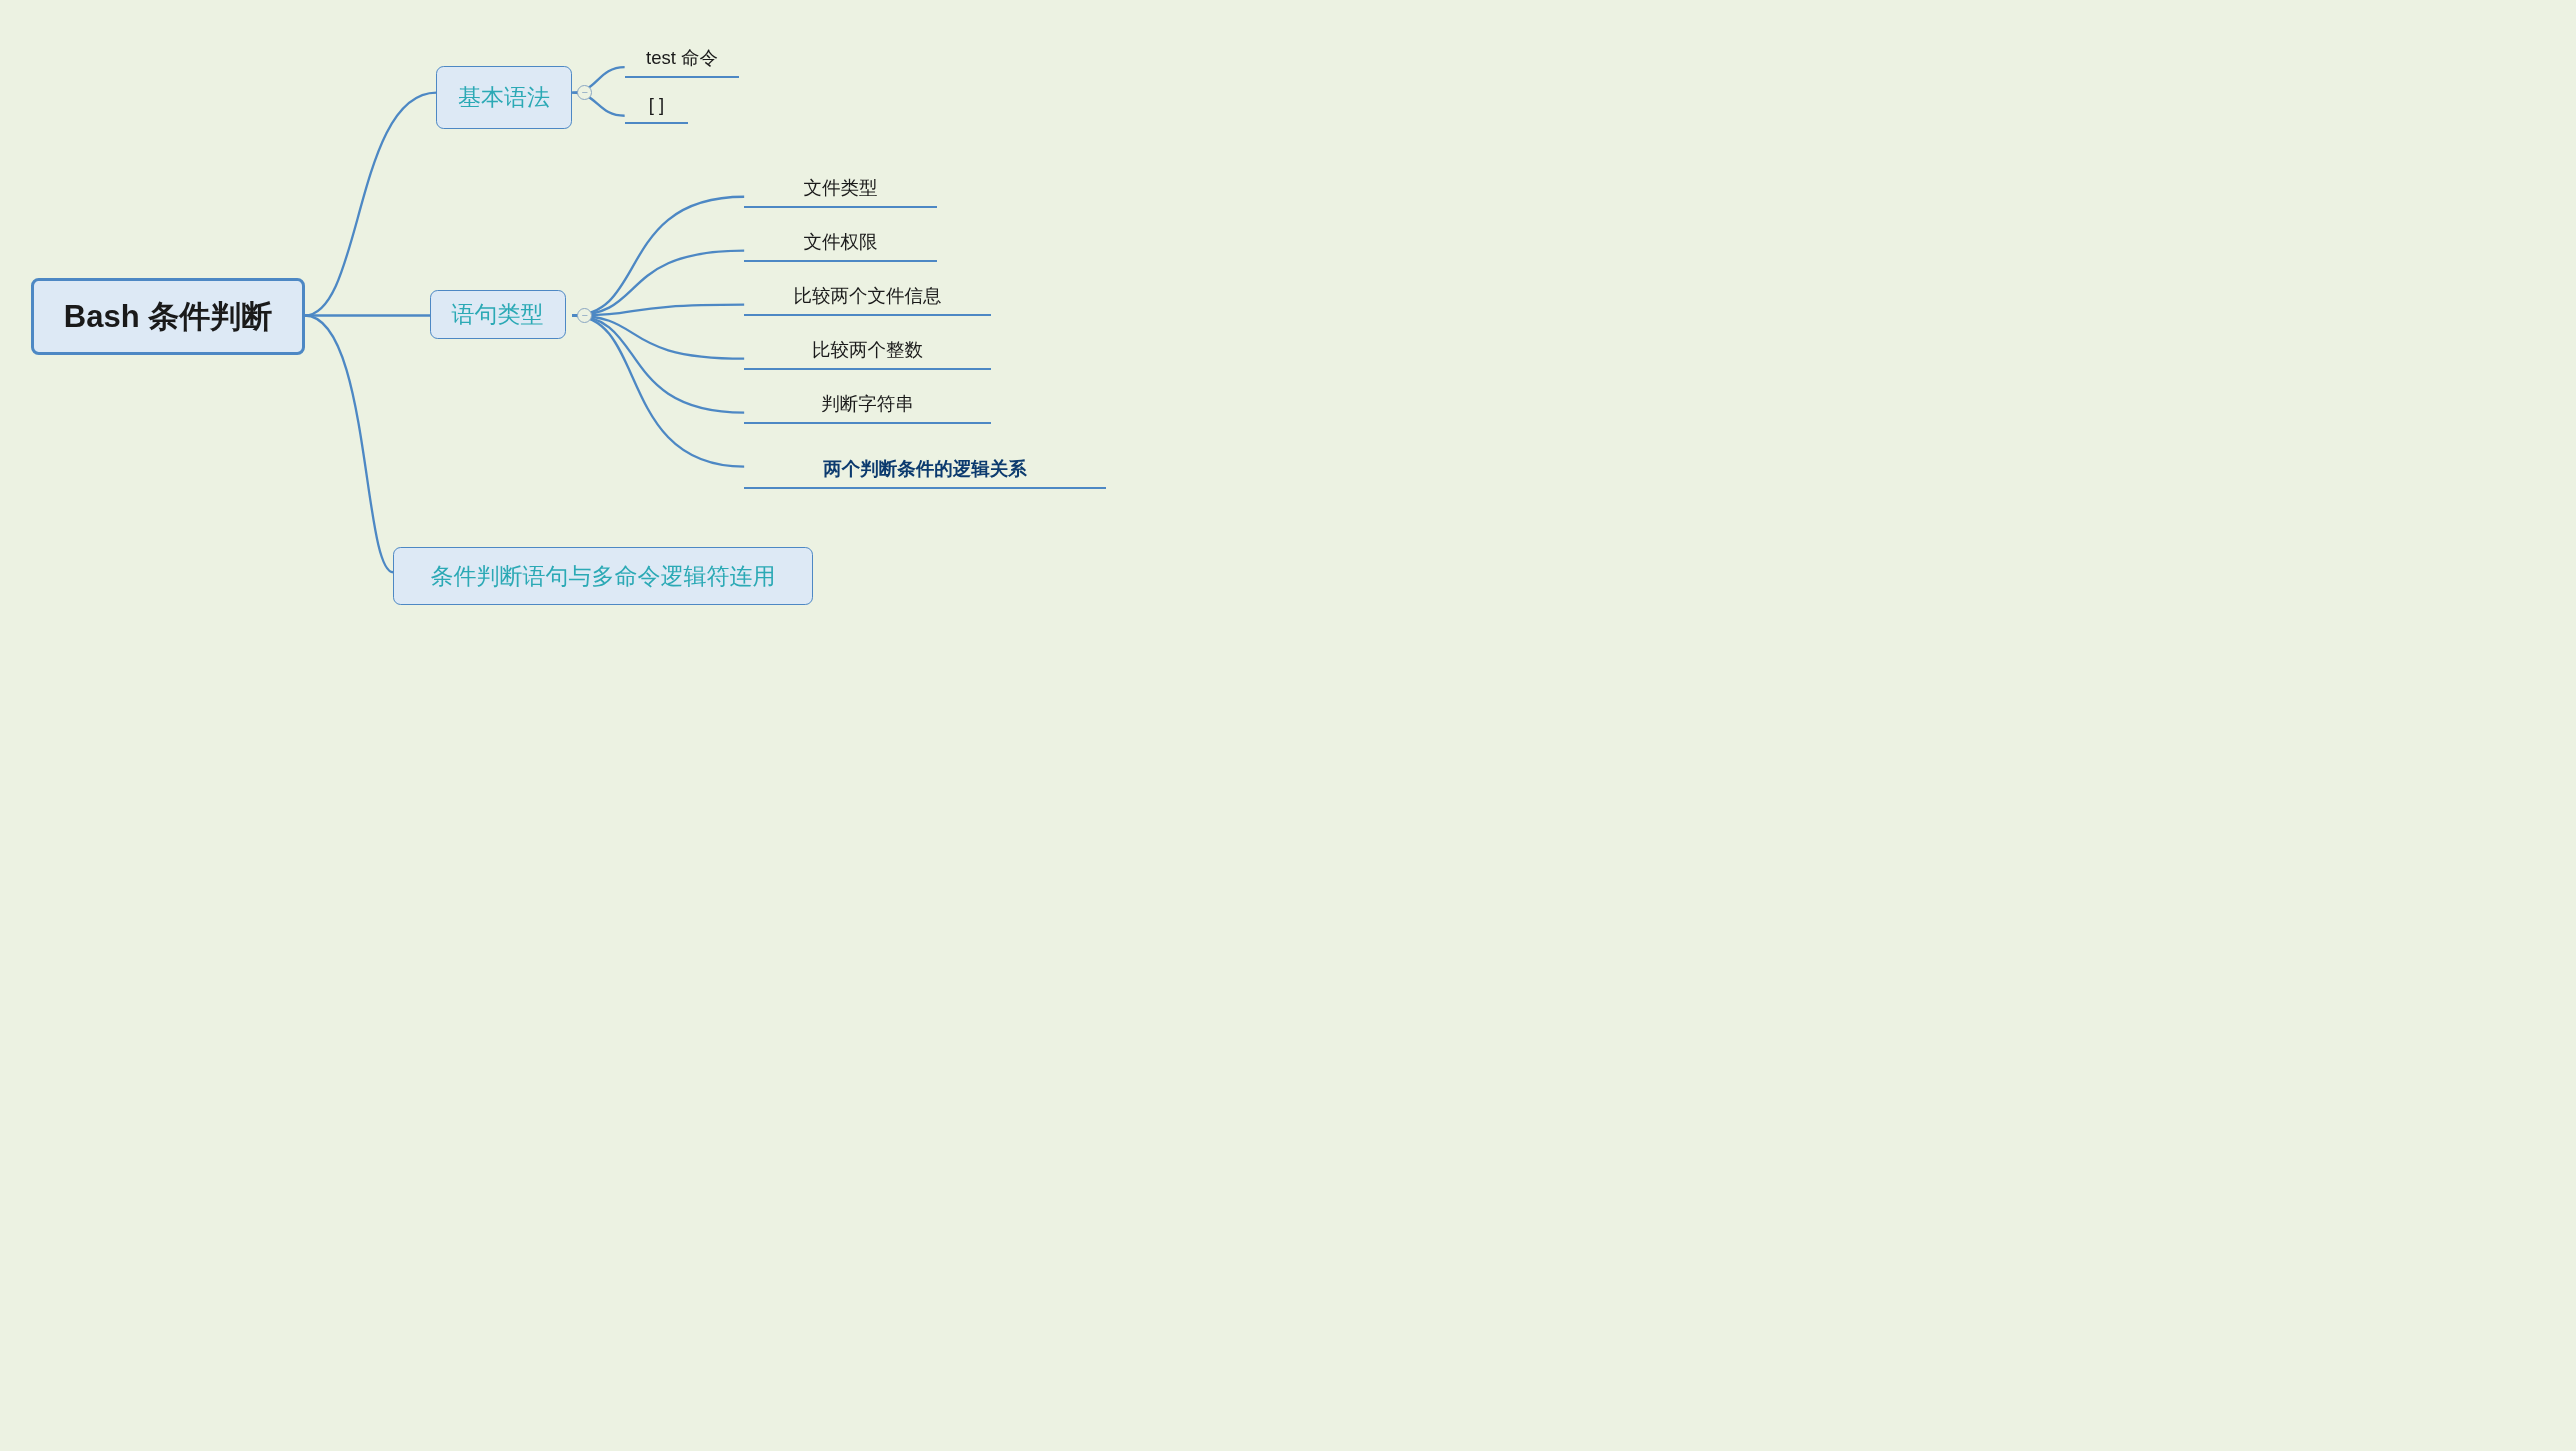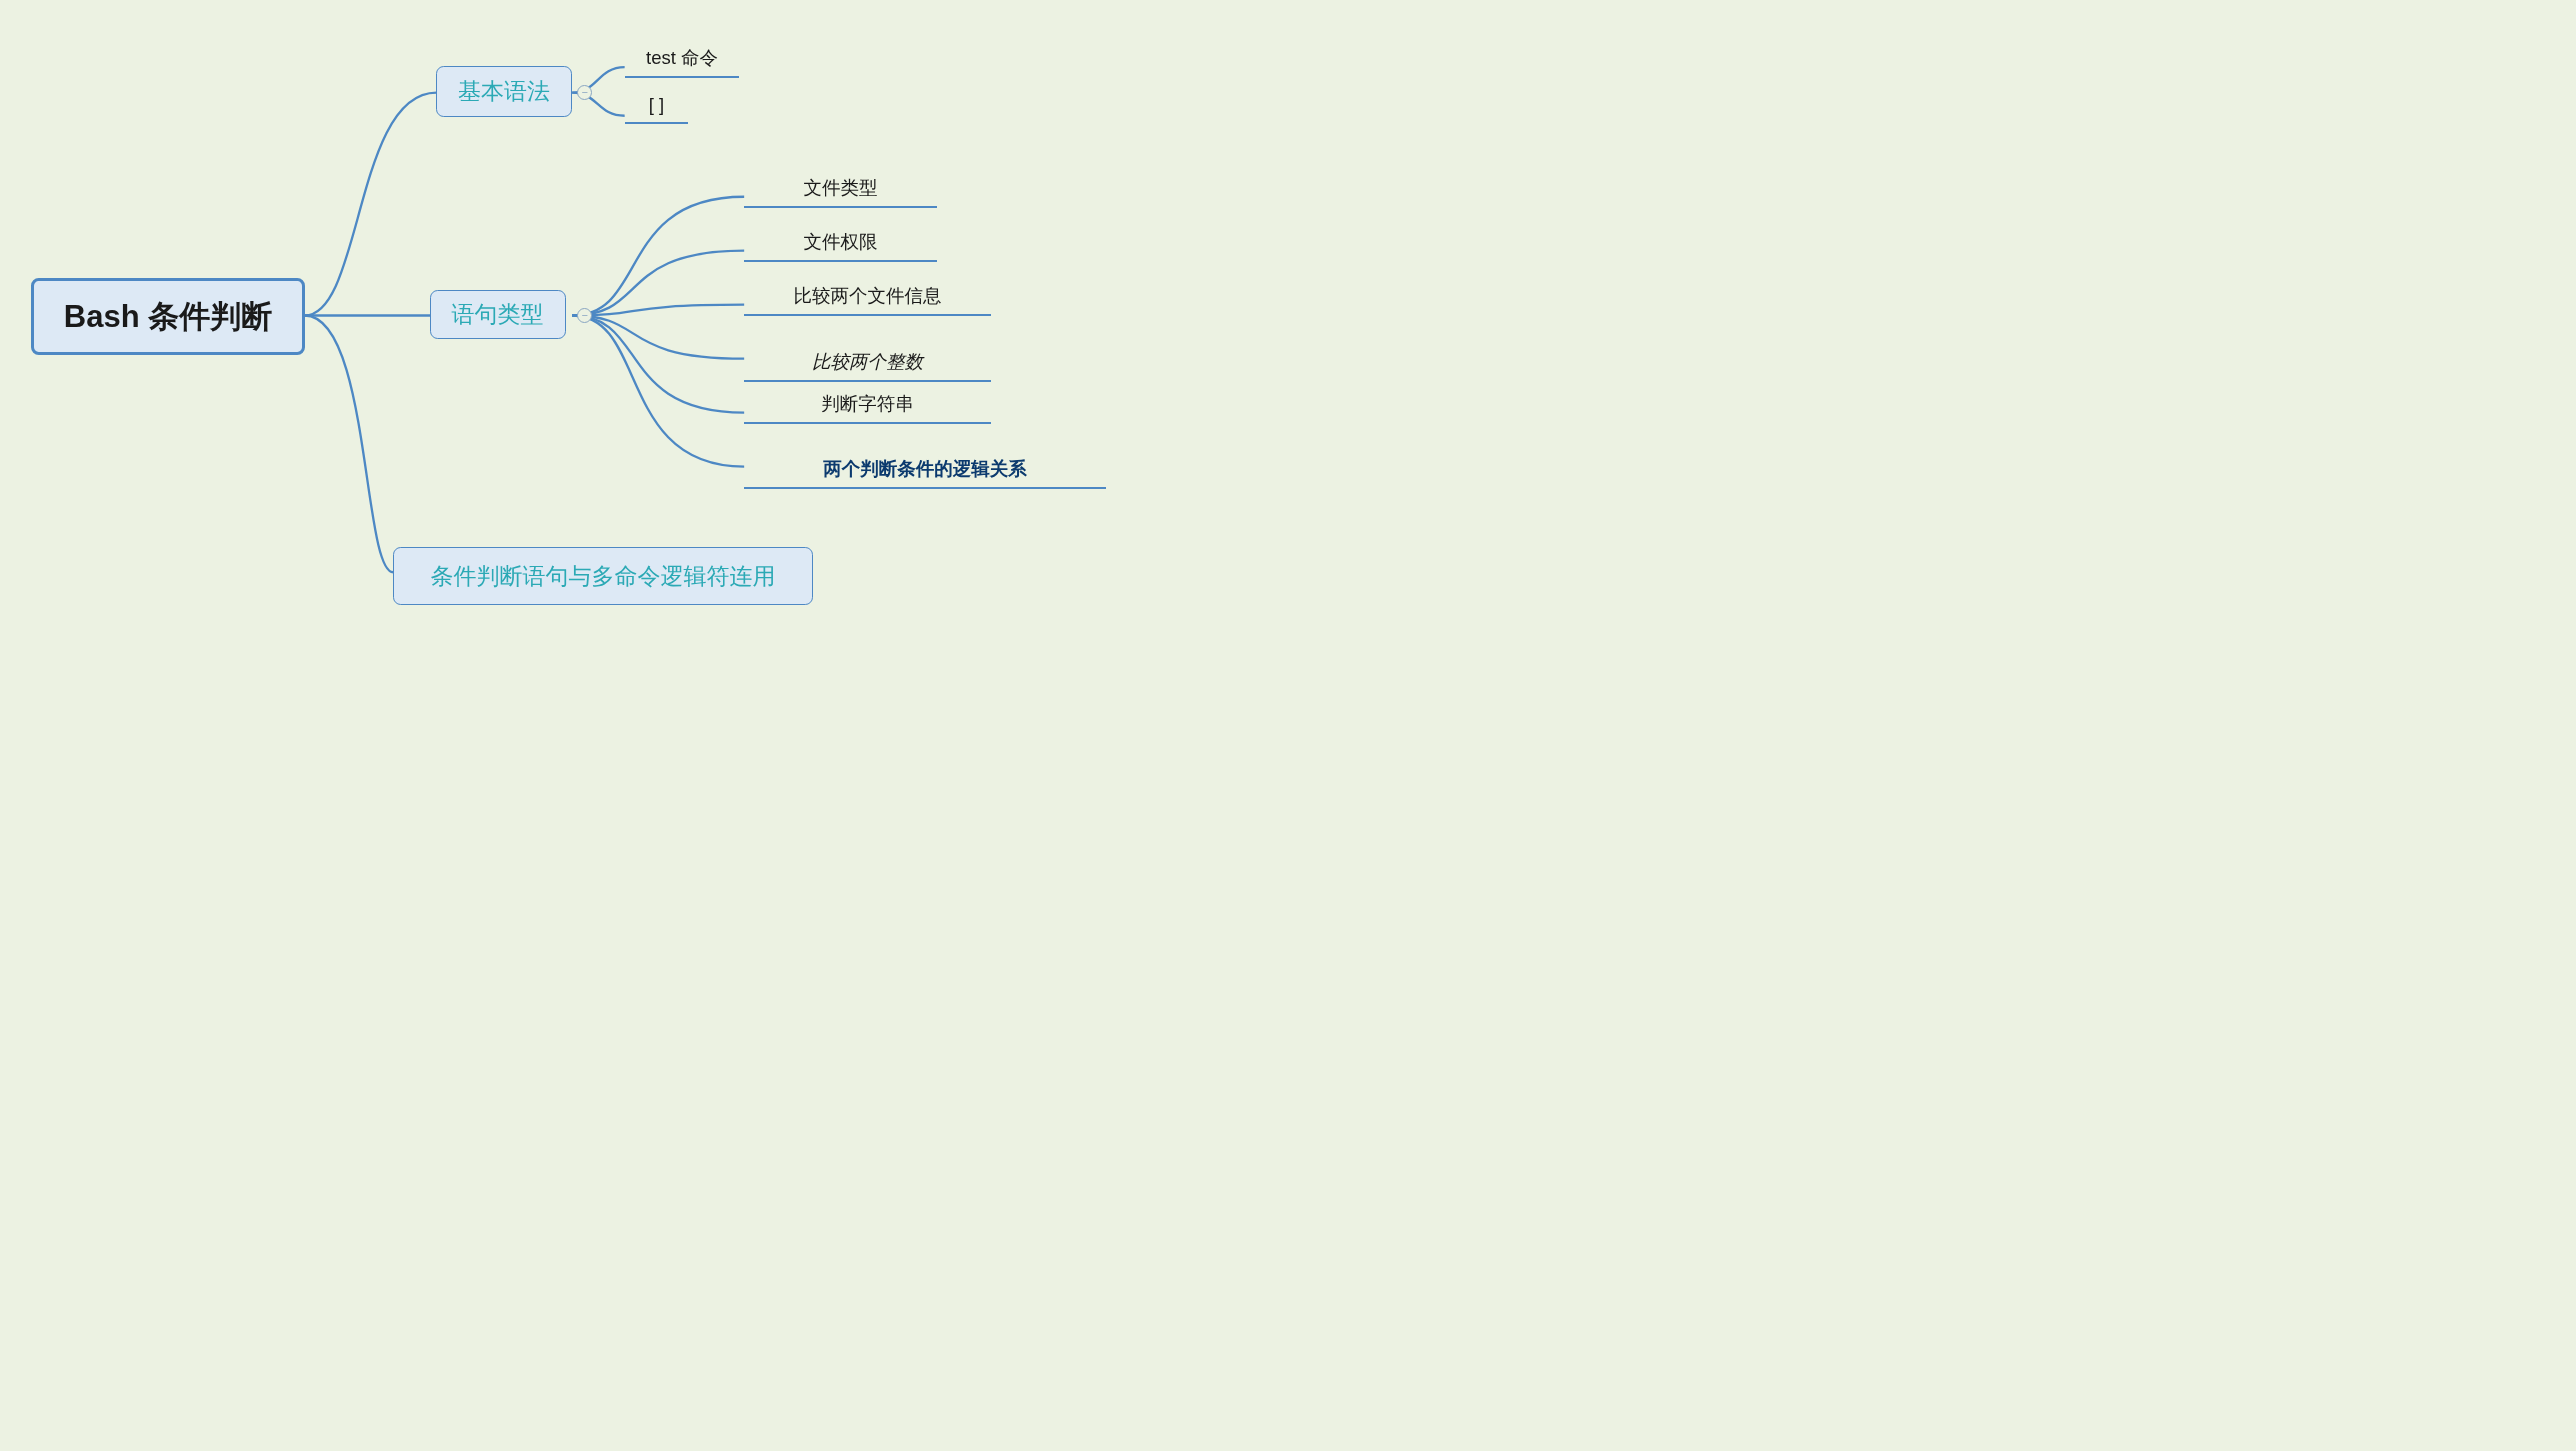--- a/index.html
+++ b/index.html
@@ -92,21 +92,21 @@
   <path d="M 742 409 C 840 409, 800 395, 965 395"></path>
   <path d="M 742 409 C 840 409, 800 465, 965 465"></path>
   <path d="M 742 409 C 840 409, 800 535, 965 535"></path>
   <path d="M 742 409 C 840 409, 800 605, 965 605"></path>
 </svg>
 
 <div class="node root" style="left:31px; top:278px; width:274px; height:77px;">
   <span>Bash 条件判断</span>
 </div>
 
-<div class="node branch" style="left:436px; top:66px; width:136px; height:51px;">
+<div class="node branch" style="left:436px; top:66px; width:136px; height:63px;">
   <span>基本语法</span>
 </div>
 <div class="collapse" style="left:577px; top:85px;">
   <span>−</span>
 </div>
 <div class="leaf" style="left:625px; top:40px; width:114px;">
   <span>test 命令</span>
 </div>
 <div class="leaf" style="left:625px; top:89px; width:63px;">
   <span>[ ]</span>
@@ -121,21 +121,21 @@
 
 <div class="leaf" style="left:744px; top:170px; width:193px;">
   <span>文件类型</span>
 </div>
 <div class="leaf" style="left:744px; top:224px; width:193px;">
   <span>文件权限</span>
 </div>
 <div class="leaf" style="left:744px; top:278px; width:247px;">
   <span>比较两个文件信息</span>
 </div>
-<div class="leaf" style="left:744px; top:344px; width:247px;font-style:italic;">
+<div class="leaf" style="left:744px; top:332px; width:247px;">
   <span>比较两个整数</span>
 </div>
 <div class="leaf" style="left:744px; top:386px; width:247px;">
   <span>判断字符串</span>
 </div>
 <div class="leaf bold" style="left:744px; top:439px; width:362px;">
   <span>两个判断条件的逻辑关系</span>
 </div>
 
 <div class="node branch" style="left:393px; top:547px; width:420px; height:58px;">

